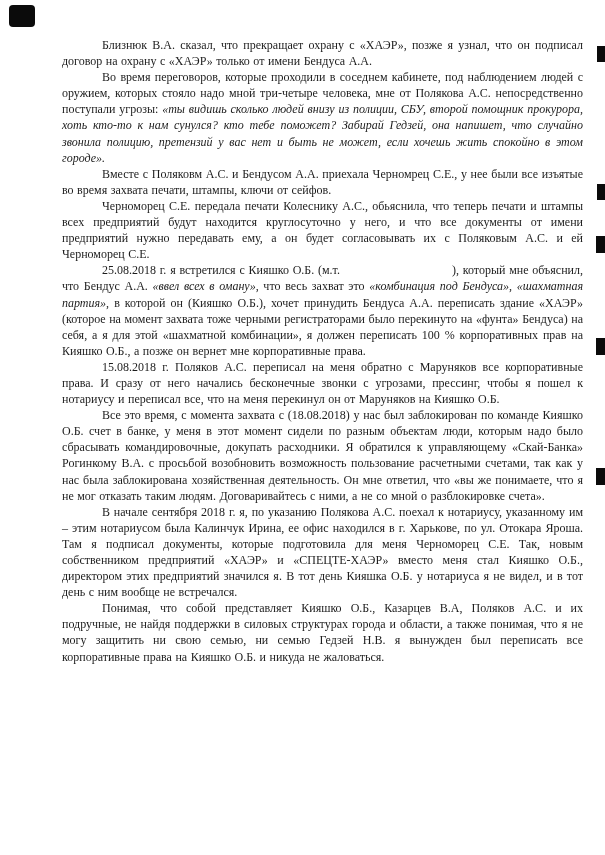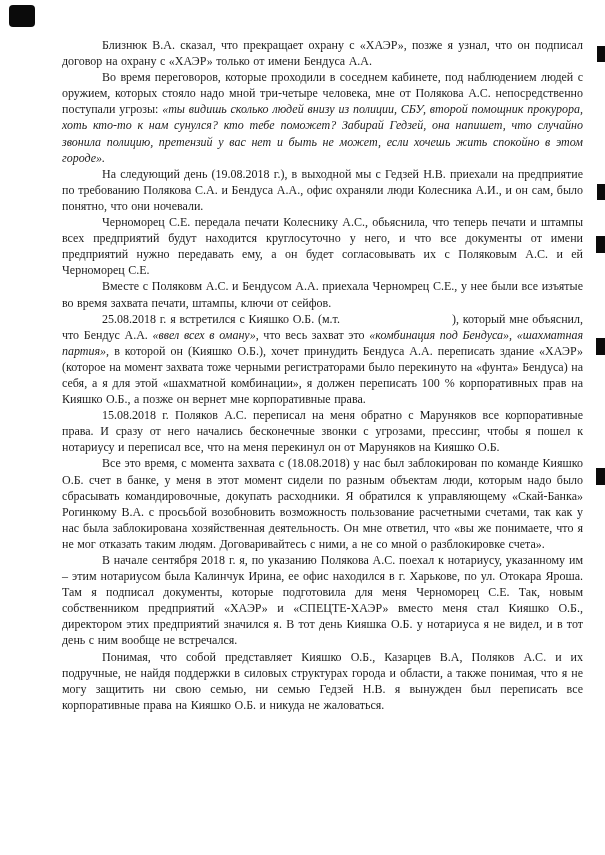--- a/index.html
+++ b/index.html
@@ -56,22 +56,21 @@
   <div class="redaction corner-mark"></div>
   <div class="redaction edge-mark-1"></div>
   <div class="redaction edge-mark-2"></div>
   <div class="redaction edge-mark-3"></div>
   <div class="redaction edge-mark-4"></div>
   <div class="redaction edge-mark-5"></div>
 
   <div class="text-block">
       <p><span>Близнюк В.А. сказал, что прекращает охрану с «ХАЭР», позже я узнал, что он подписал договор на охрану с «ХАЭР» только от имени Бендуса А.А.</span></p>
       <p><span>Во время переговоров, которые проходили в соседнем кабинете, под наблюдением людей с оружием, которых стояло надо мной три-четыре человека, мне от Полякова А.С. непосредственно поступали угрозы: </span><span class="it">«ты видишь сколько людей внизу из полиции, СБУ, второй помощник прокурора, хоть кто-то к нам сунулся? кто тебе поможет? Забирай Гедзей, она напишет, что случайно звонила полицию, претензий у вас нет и быть не может, если хочешь жить спокойно в этом городе».</span></p>
-      <p><span>На следующий день (19.08.2018 г.), в выходной мы с Гедзей Н.В. приехали на предприятие по требованию Полякова С.А. и Бендуса А.А., офис охраняли люди Колесника А.И., и он сам, было понятно, что они ночевали.</span></p>
+      <p><span>Вместе с Поляковм А.С. и Бендусом А.А. приехала Черномрец С.Е., у нее были все изъятые во время захвата печати, штампы, ключи от сейфов.</span></p>
       <p><span>Черноморец С.Е. передала печати Колеснику А.С., обьяснила, что теперь печати и штампы всех предприятий будут находится круглосуточно у него, и что все документы от имени предприятий нужно передавать ему, а он будет согласовывать их с Поляковым А.С. и ей Черноморец С.Е.</span></p>
-      <p><span>Вместе с Поляковм А.С. и Бендусом А.А. приехала Черномрец С.Е., у нее были все изъятые во время захвата печати, штампы, ключи от сейфов.</span></p>
       <p><span>25.08.2018 г. я встретился с Кияшко О.Б. (м.т.</span><span class="gap" style="width: 112px;"></span><span>), который мне объяснил, что Бендус А.А. </span><span class="it">«ввел всех в оману»</span><span>, что весь захват это </span><span class="it">«комбинация под Бендуса»</span><span>, </span><span class="it">«шахматная партия»</span><span>, в которой он (Кияшко О.Б.), хочет принудить Бендуса А.А. переписать здание «ХАЭР» (которое на момент захвата тоже черными регистраторами было перекинуто на «фунта» Бендуса) на себя, а я для этой «шахматной комбинации», я должен переписать 100 % корпоративных прав на Кияшко О.Б., а позже он вернет мне корпоративные права.</span></p>
       <p><span>15.08.2018 г. Поляков А.С. переписал на меня обратно с Маруняков все корпоративные права. И сразу от него начались бесконечные звонки с угрозами, прессинг, чтобы я пошел к нотариусу и переписал все, что на меня перекинул он от Маруняков на Кияшко О.Б.</span></p>
       <p><span>Все это время, с момента захвата с (18.08.2018) у нас был заблокирован по команде Кияшко О.Б. счет в банке, у меня в этот момент сидели по разным объектам люди, которым надо было сбрасывать командировочные, докупать расходники. Я обратился к управляющему «Скай-Банка» Рогинкому В.А. с просьбой возобновить возможность пользование расчетными счетами, так как у нас была заблокирована хозяйственная деятельность. Он мне ответил, что «вы же понимаете, что я не мог отказать таким людям. Договаривайтесь с ними, а не со мной о разблокировке счета».</span></p>
       <p><span>В начале сентября 2018 г. я, по указанию Полякова А.С. поехал к нотариусу, указанному им – этим нотариусом была Калинчук Ирина, ее офис находился в г. Харькове, по ул. Отокара Яроша. Там я подписал документы, которые подготовила для меня Черноморец С.Е. Так, новым собственником предприятий «ХАЭР» и «СПЕЦТЕ-ХАЭР» вместо меня стал Кияшко О.Б., директором этих предприятий значился я. В тот день Кияшка О.Б. у нотариуса я не видел, и в тот день с ним вообще не встречался.</span></p>
       <p><span>Понимая, что собой представляет Кияшко О.Б., Казарцев В.А, Поляков А.С. и их подручные, не найдя поддержки в силовых структурах города и области, а также понимая, что я не могу защитить ни свою семью, ни семью Гедзей Н.В. я вынужден был переписать все корпоративные права на Кияшко О.Б. и никуда не жаловаться.</span></p>
     </div>
 </div>
 
 </body></html>

